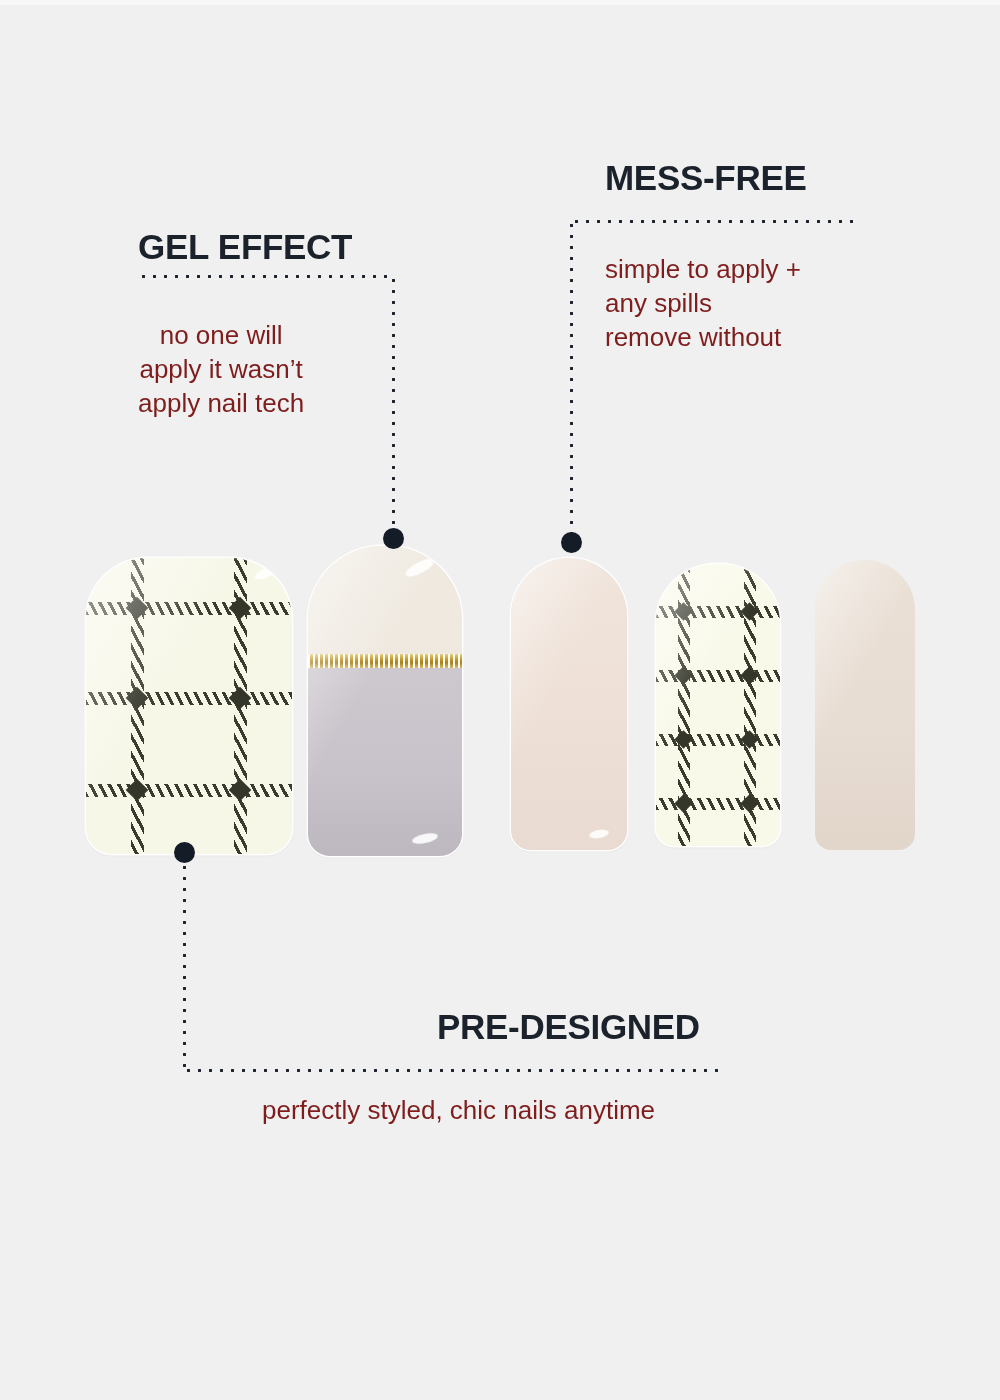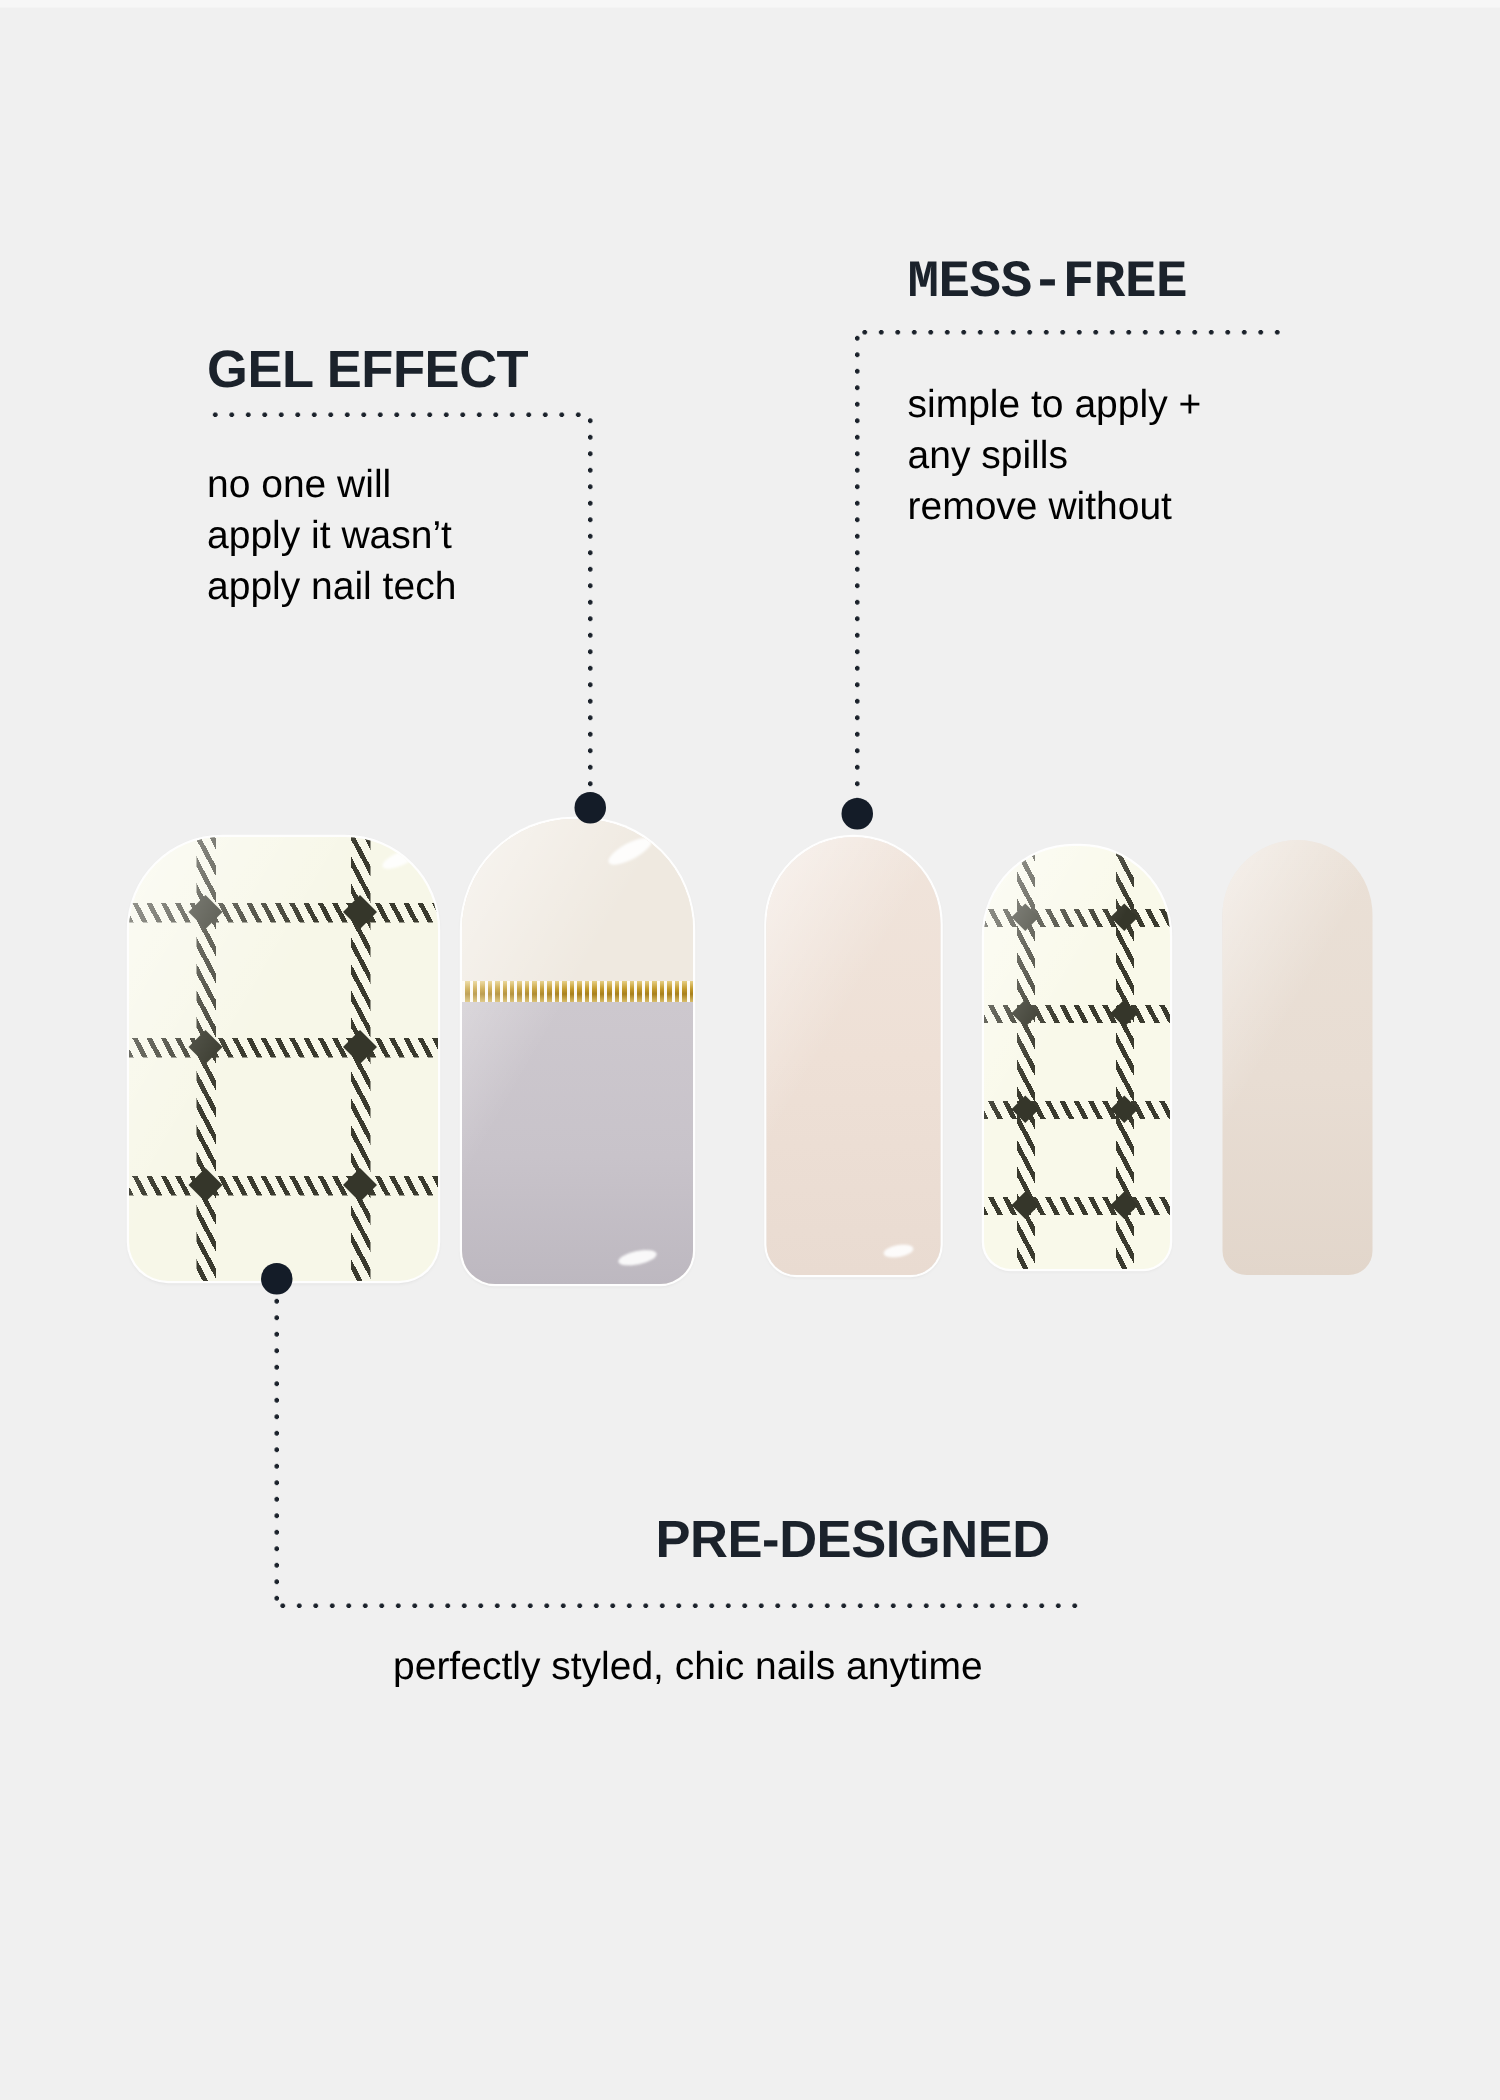--- a/index.html
+++ b/index.html
@@ -23,21 +23,21 @@
     font-size:35px;
     letter-spacing:-0.3px;
     line-height:1;
     color:#1b222b;
     white-space:nowrap;
   }
   .body-copy{
     position:absolute;
     font-size:26px;
     line-height:1.31;
-    color:#000000;
+    color:#7f1d1d;
     font-weight:400;
   }
 
   
   .dot-h{
     position:absolute;height:3px;
     background-image:radial-gradient(circle, #1b222b 1.4px, rgba(0,0,0,0) 1.6px);
     background-size:11px 3px;
     background-repeat:repeat-x;
     background-position:left center;
@@ -171,29 +171,29 @@
 
   </div>
 
   <div>
     <div class="headline" style="left:138px;top:229px;">GEL EFFECT</div>
 
     <div class="dot-h" style="left:138px;top:275px;width:256px;"></div>
     <div class="dot-v" style="left:392px;top:275px;height:258px;"></div>
     <div class="node" style="left:383px;top:528px;"></div>
 
-    <div class="body-copy" style="left:138px;top:305px;">
+    <div class="body-copy" style="left:138px;top:318px;text-align:center;">
       <div>no one will</div>
       <div>apply it wasn’t</div>
       <div>apply nail tech</div>
     </div>
   </div>
 
   <div>
-    <div class="headline" style="left:605px;top:171px;font-family:Liberation Mono, monospace;">MESS-FREE</div>
+    <div class="headline" style="left:605px;top:160px;">MESS-FREE</div>
 
     <div class="dot-h" style="left:571px;top:220px;width:284px;"></div>
     <div class="dot-v" style="left:570px;top:220px;height:315px;"></div>
     <div class="node" style="left:561px;top:532px;"></div>
 
     <div class="body-copy" style="left:605px;top:252px;">
       <div>simple to apply +</div>
       <div>any spills</div>
       <div>remove without</div>
     </div>

